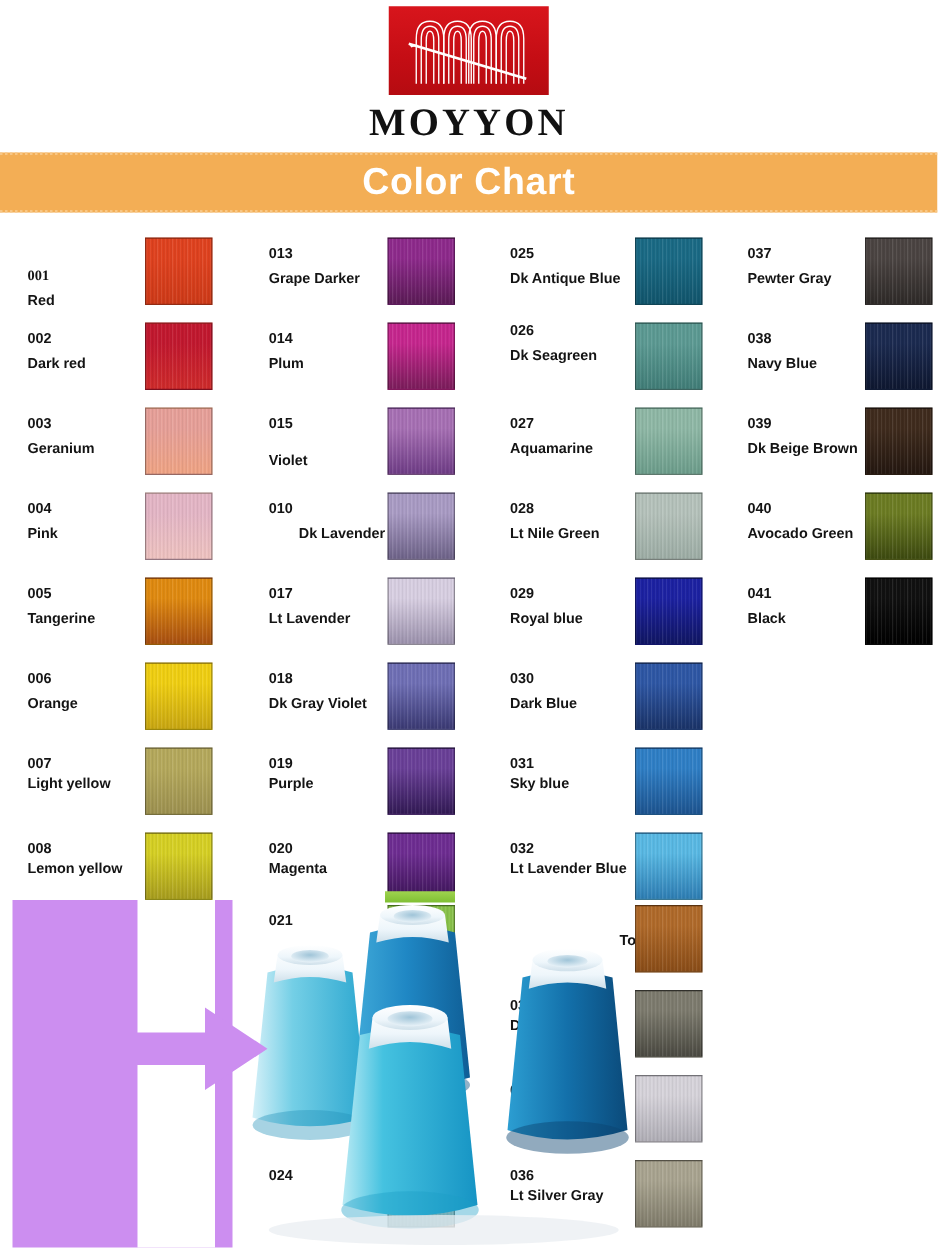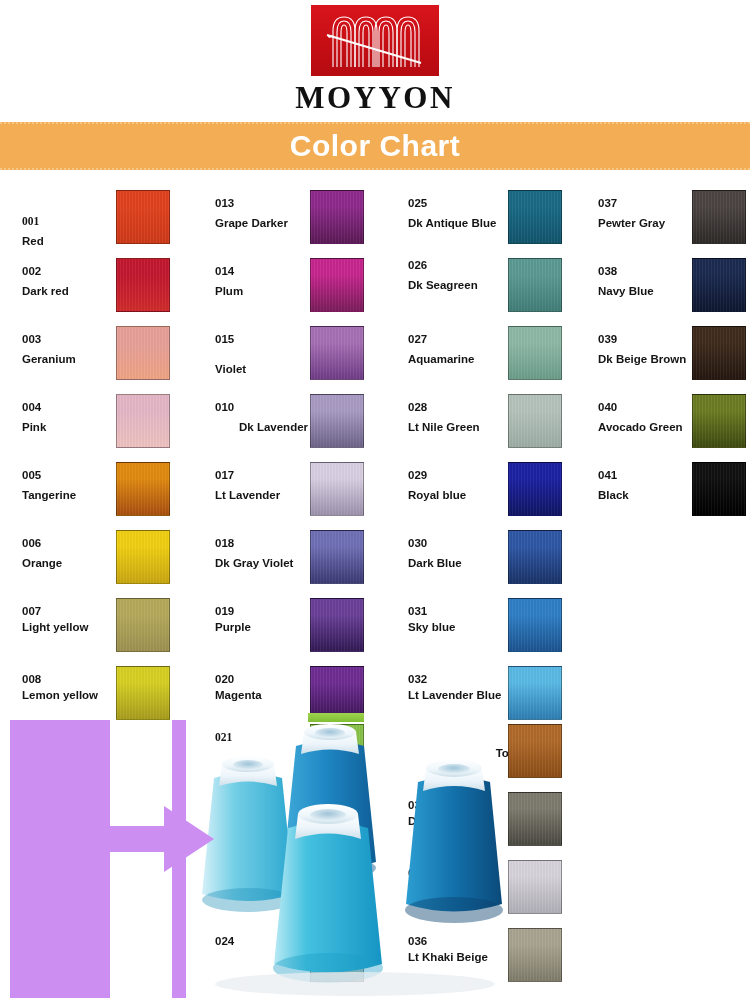--- a/index.html
+++ b/index.html
@@ -334,21 +334,21 @@
         <div class="entry-swatch" style="left: 310px; top: 0px; background: linear-gradient(rgb(106, 64, 152) 0%, rgb(106, 64, 152) 30%, rgb(50, 26, 85) 100%);"></div>
       </div>
       <div class="color-entry" style="top: 496px;">
         <div class="entry-text" style="left: 215px; top: 0px;">
           <div class="entry-code" style="margin-top: 6px;">020</div>
           <div class="entry-name" style="margin-top: 2px;">Magenta</div>
         </div>
         <div class="entry-swatch" style="left: 310px; top: 0px; background: linear-gradient(rgb(110, 45, 146) 0%, rgb(110, 45, 146) 30%, rgb(61, 21, 88) 100%);"></div>
       </div>
       <div class="color-entry" style="top: 554px;">
-        <div class="entry-text" style="left: 215px; top: 0px; font-family: Liberation Serif, serif;">
+        <div class="entry-text" style="left: 215px; top: 0px;">
           <div class="entry-code" style="margin-top: 6px;">021</div>
           <div class="entry-name" style="margin-top: 2px;"></div>
         </div>
         <div class="entry-swatch" style="left: 310px; top: 0px; background: linear-gradient(rgb(137, 194, 74) 0%, rgb(137, 194, 74) 30%, rgb(107, 165, 47) 100%);"></div>
       </div>
       <div class="color-entry" style="top: 622px;">
         <div class="entry-text" style="left: 215px; top: 0px;">
           <div class="entry-code" style="margin-top: 6px;">022</div>
           <div class="entry-name" style="margin-top: 2px;"></div>
         </div>
@@ -443,21 +443,21 @@
       <div class="color-entry" style="top: 690px;">
         <div class="entry-text" style="left: 408px; top: 0px;">
           <div class="entry-code" style="margin-top: 6px;">035</div>
           <div class="entry-name" style="margin-top: 2px;">Silver Gray</div>
         </div>
         <div class="entry-swatch" style="left: 508px; top: 0px; background: linear-gradient(rgb(214, 211, 218) 0%, rgb(214, 211, 218) 30%, rgb(176, 174, 182) 100%);"></div>
       </div>
       <div class="color-entry" style="top: 758px;">
         <div class="entry-text" style="left: 408px; top: 0px;">
           <div class="entry-code" style="margin-top: 6px;">036</div>
-          <div class="entry-name" style="margin-top: 2px;">Lt Khaki Beige</div>
+          <div class="entry-name" style="margin-top: 2px;">Lt Silver Gray</div>
         </div>
         <div class="entry-swatch" style="left: 508px; top: 0px; background: linear-gradient(rgb(169, 164, 144) 0%, rgb(169, 164, 144) 30%, rgb(128, 124, 107) 100%);"></div>
       </div>
     </div>
     <div class="color-column" style="left: 0px;">
       <div class="color-entry" style="top: 20px;">
         <div class="entry-text" style="left: 598px; top: 0px;">
           <div class="entry-code" style="margin-top: 6px;">037</div>
           <div class="entry-name" style="margin-top: 6px;">Pewter Gray</div>
         </div>

